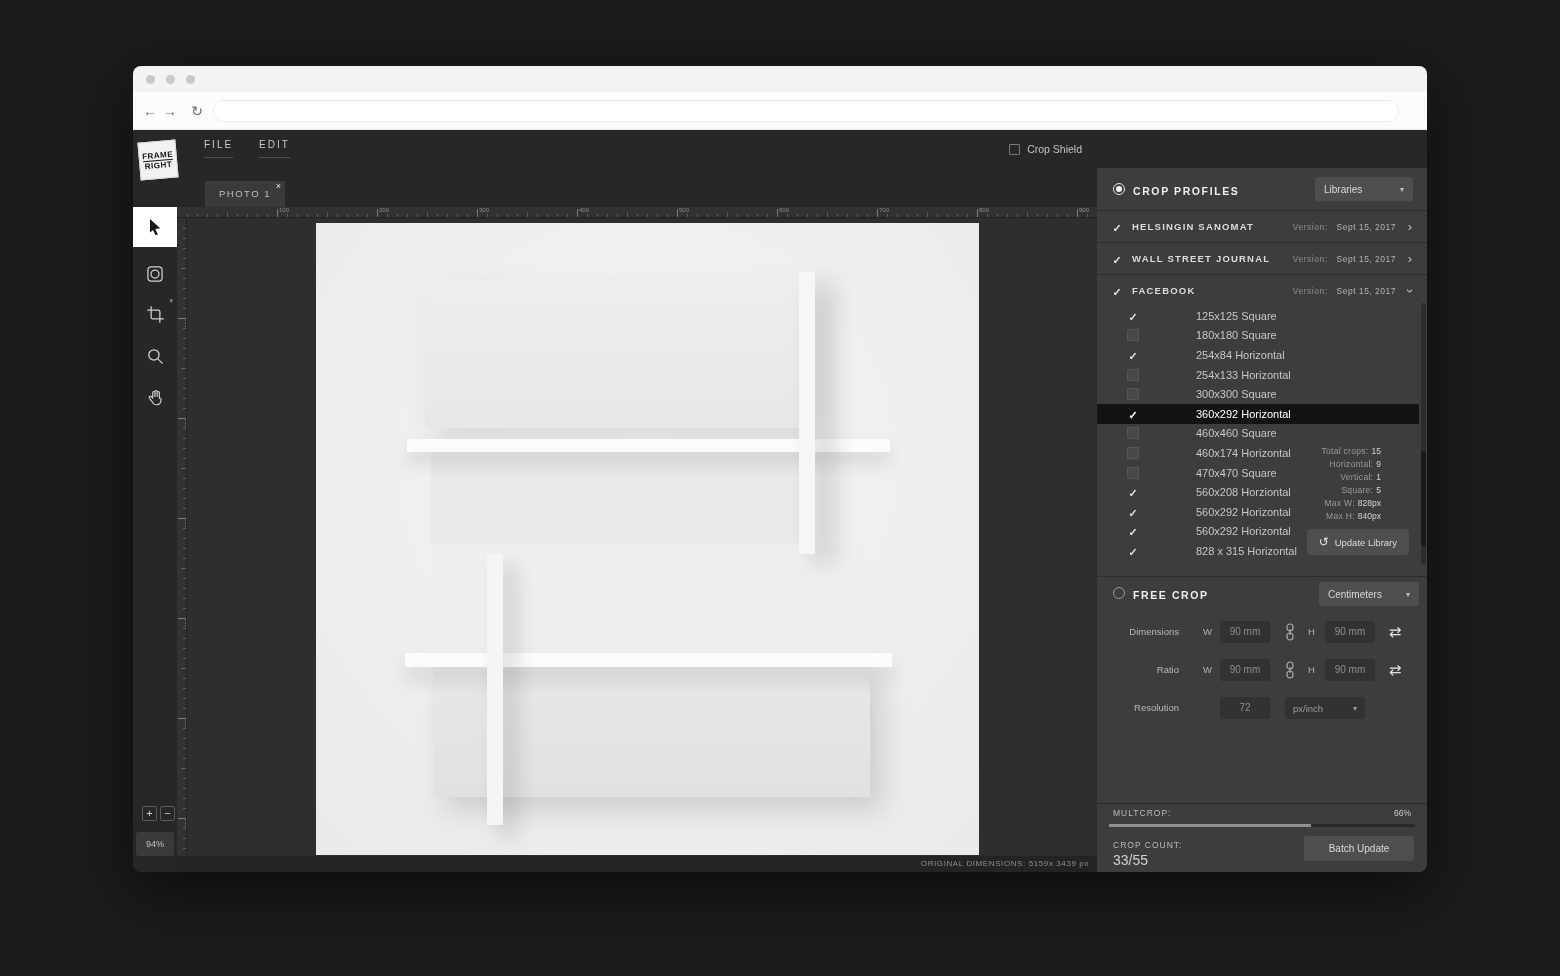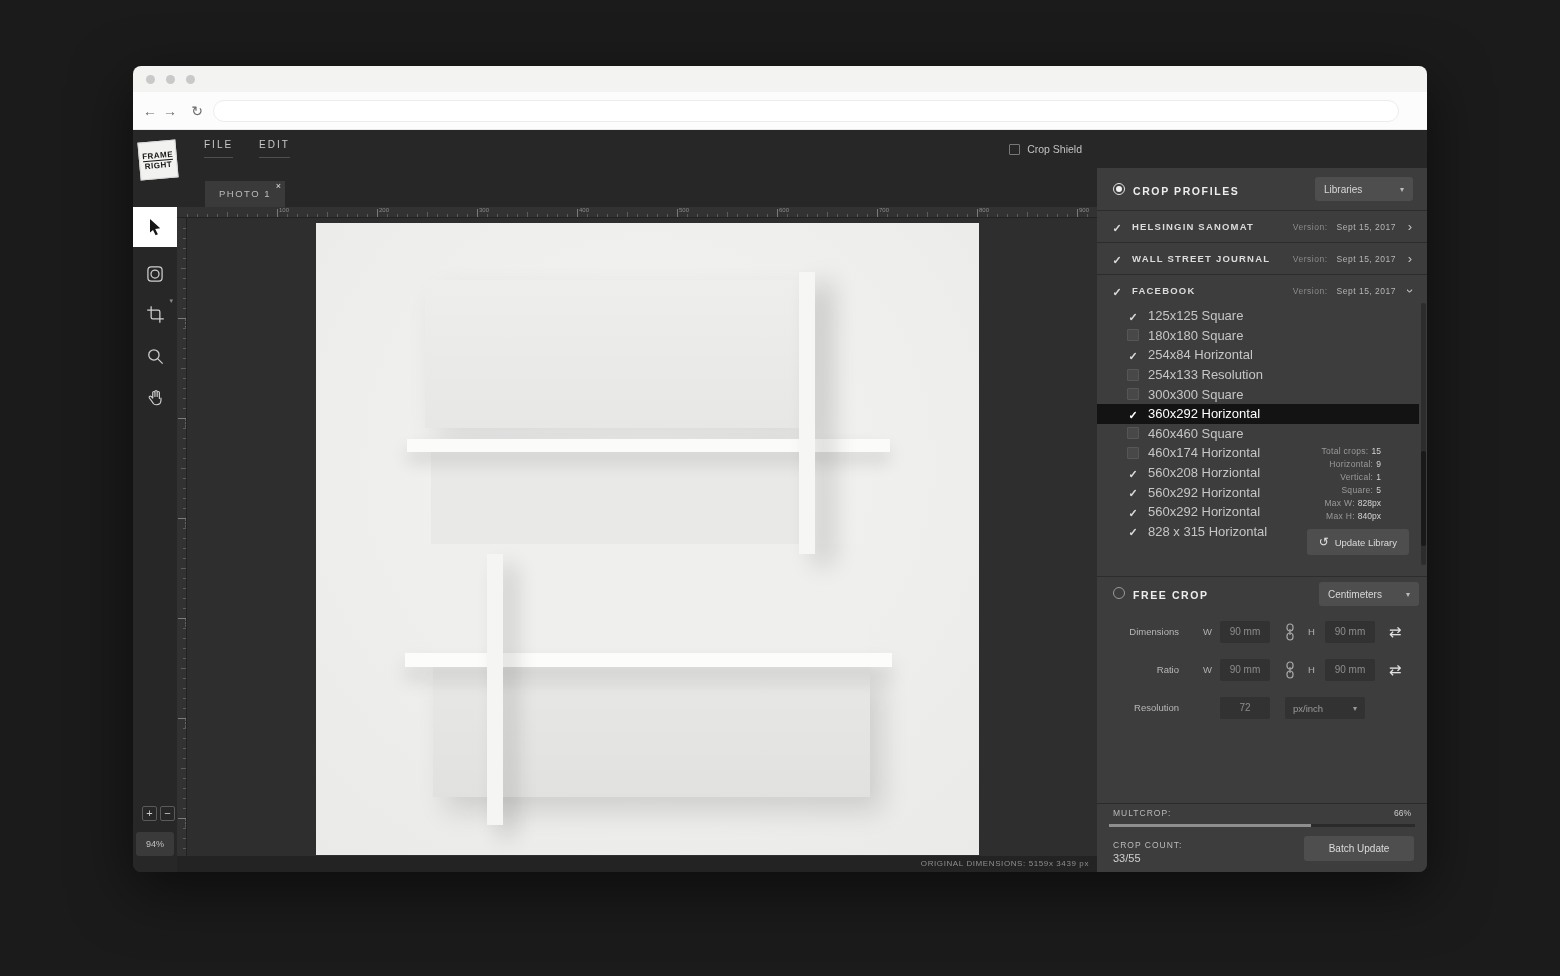--- a/index.html
+++ b/index.html
@@ -110,21 +110,21 @@
   .ver-d { font-size:8.5px; letter-spacing:0.5px; color:#b5b5b5; }
   .chev { color:#c4c4c4; font-size:13px; line-height:12px; width:10px; text-align:center; }
   .chev.down { transform:rotate(90deg); }
 
   .cb { width:12px; height:12px; line-height:12px; font-size:11px; color:#dadada; text-align:center;
     background:#484848; border:1px solid #565656; border-radius:1px; flex:none; }
   .cb.on { background:transparent; border-color:transparent; font-weight:bold; }
 
   #fbItems { position:absolute; left:0; right:8px; top:138px; }
   .fb-row { height:19.6px; display:flex; align-items:center; gap:9px; padding-left:30px; }
-  .fb-label { font-size:13px; color:#c6c6c6; }
+  .fb-label { font-size:11px; color:#c6c6c6;margin-left:48px; }
   .fb-row.selected { background:#131313; }
   .fb-row.selected .fb-label { color:#ffffff; }
   .fb-row.selected .cb { color:#fff; }
 
   #statsList { position:absolute; right:46px; top:277px; text-align:right; }
   .stat { font-size:8.5px; line-height:12.9px; }
   .st-l { color:#9a9a9a; letter-spacing:0.3px; }
   .st-v { color:#d2d2d2; margin-left:3px; }
 
   .update-btn { position:absolute; right:18px; top:361px; height:26px; padding:0 12px; background:#4e4e4e;
@@ -146,21 +146,21 @@
   .res-dd { position:absolute; left:168px; width:80px; height:22px; background:#323232; border-radius:2px;
     color:#9a9a9a; font-size:9.5px; display:flex; align-items:center; justify-content:space-between; padding:0 8px; }
   .res-dd .caret { font-size:8px; color:#9a9a9a; }
 
   .foot-divider { position:absolute; left:0; right:0; top:635px; height:1px; background:rgba(0,0,0,0.3); }
   .completed-l { position:absolute; left:16px; top:640px; font-size:8.5px; letter-spacing:1px; color:#bababa; }
   .completed-v { position:absolute; right:16px; top:640px; font-size:8.5px; color:#cccccc; }
   .progress { position:absolute; left:12px; right:12px; top:656px; height:3px; background:#2a2a2a; }
   .progress .fill { height:3px; background:#8f8f8f; }
   .cropcount-l { position:absolute; left:16px; top:672px; font-size:8.5px; letter-spacing:1px; color:#bababa; }
-  .cropcount-v { position:absolute; left:16px; top:684px; font-size:11px; color:#d0d0d0; }
+  .cropcount-v { position:absolute; left:16px; top:684px; font-size:14px; color:#d0d0d0; }
   .batch-btn { position:absolute; right:13px; top:668px; width:110px; height:25px; background:#4e4e4e;
     border:none; border-radius:3px; color:#dcdcdc; font-size:10px; font-family:"Liberation Sans", sans-serif; }
 </style>
 </head>
 <body>
 
 <div class="window">
   <div class="titlebar">
     <span class="tl-dot" style="left:13px"></span>
     <span class="tl-dot" style="left:33px"></span>
@@ -459,37 +459,41 @@
           <div class="fb-row">
             <span class="cb"></span>
             <span class="fb-label">180x180 Square</span>
           </div>
           <div class="fb-row">
             <span class="cb on">✓</span>
             <span class="fb-label">254x84 Horizontal</span>
           </div>
           <div class="fb-row">
             <span class="cb"></span>
-            <span class="fb-label">254x133 Resolution</span>
+            <span class="fb-label">254x133 Horizontal</span>
           </div>
           <div class="fb-row">
             <span class="cb"></span>
             <span class="fb-label">300x300 Square</span>
           </div>
           <div class="fb-row selected">
             <span class="cb on">✓</span>
             <span class="fb-label">360x292 Horizontal</span>
           </div>
           <div class="fb-row">
             <span class="cb"></span>
             <span class="fb-label">460x460 Square</span>
           </div>
           <div class="fb-row">
             <span class="cb"></span>
             <span class="fb-label">460x174 Horizontal</span>
+          </div>
+          <div class="fb-row">
+            <span class="cb"></span>
+            <span class="fb-label">470x470 Square</span>
           </div>
           <div class="fb-row">
             <span class="cb on">✓</span>
             <span class="fb-label">560x208 Horziontal</span>
           </div>
           <div class="fb-row">
             <span class="cb on">✓</span>
             <span class="fb-label">560x292 Horizontal</span>
           </div>
           <div class="fb-row">

